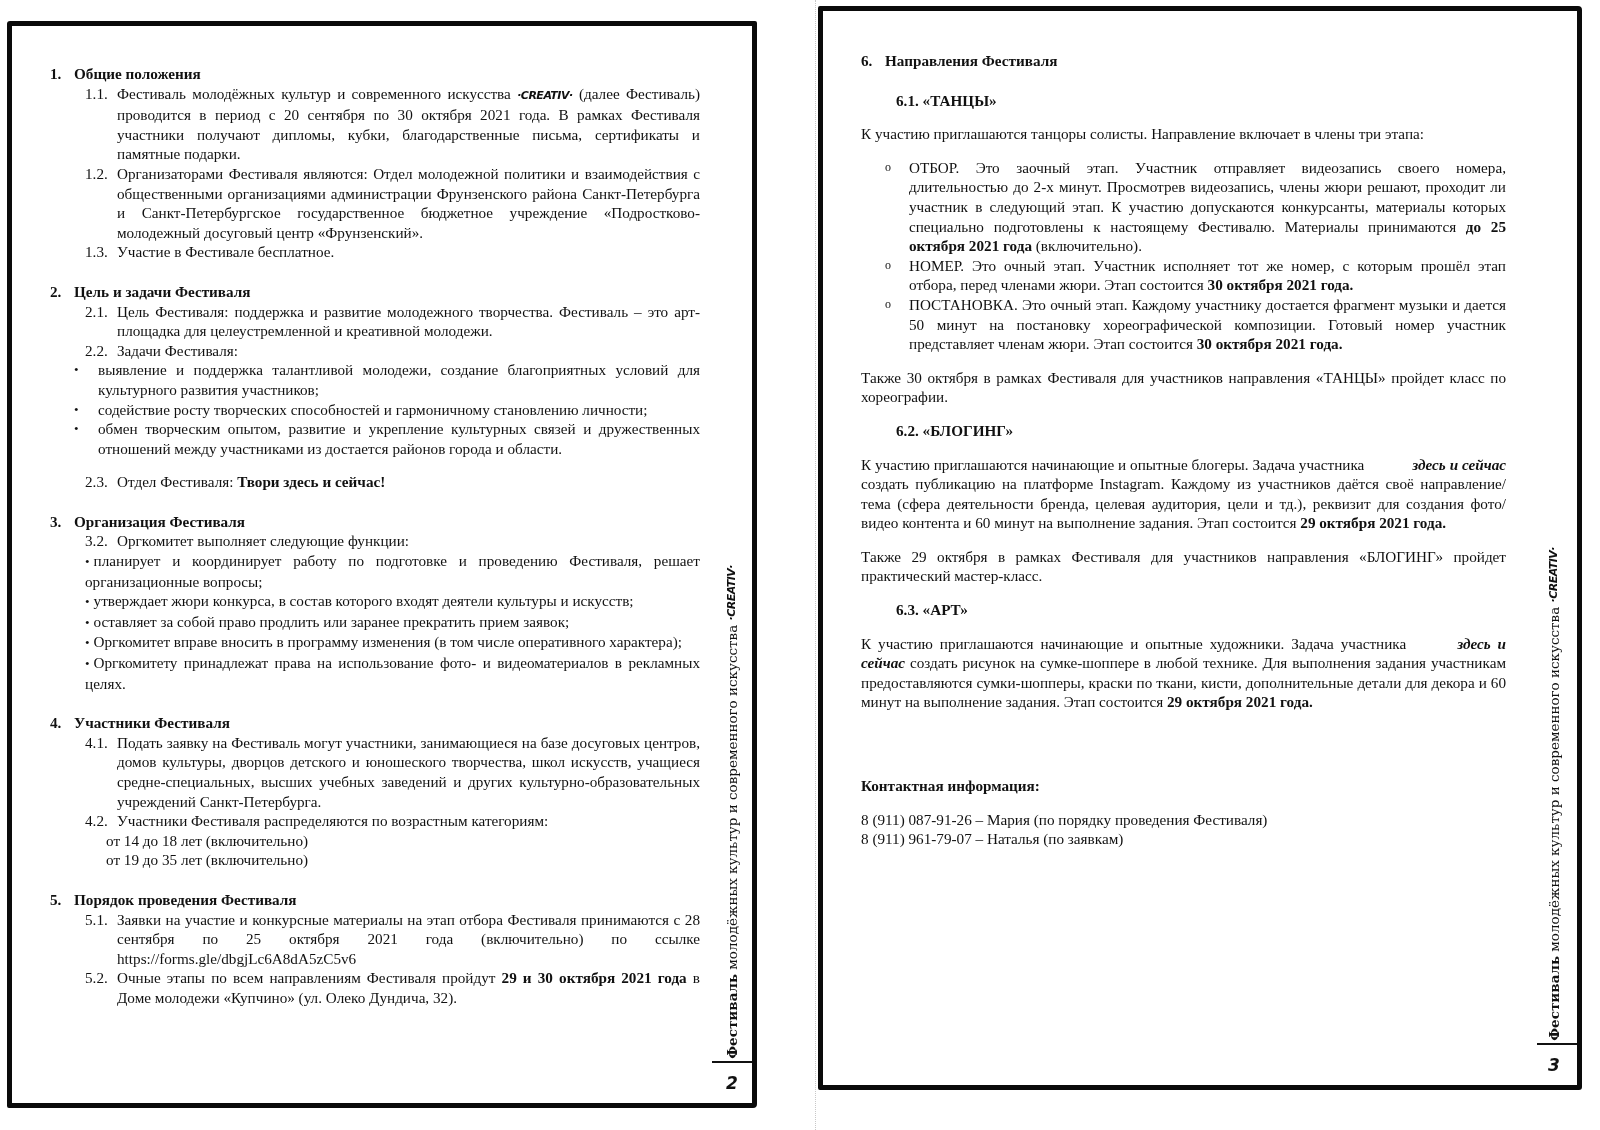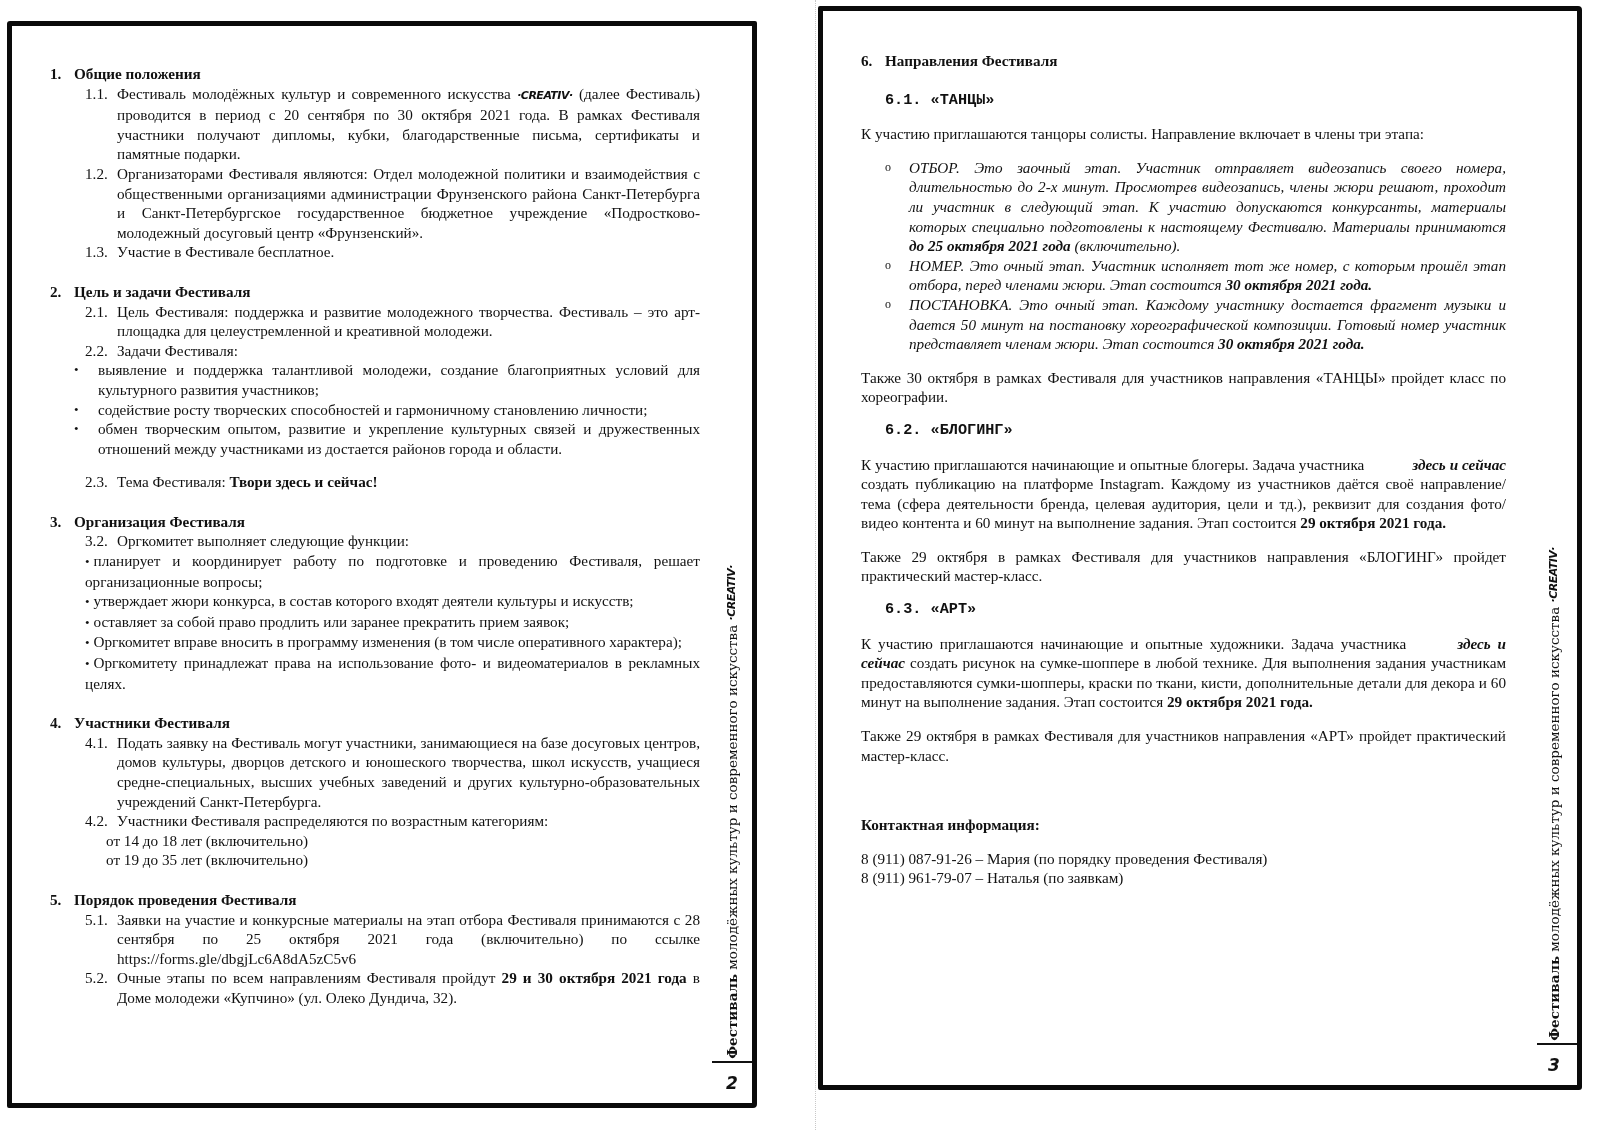--- a/index.html
+++ b/index.html
@@ -50,25 +50,25 @@
   .side-text .lead { font-weight:bold; }
   .side-rule { position:absolute; height:2px; background:#111; width:40px; }
   #page-left .side-rule { right:0px; bottom:40px; }
   #page-right .side-rule { right:0px; bottom:40px; }
   .page-num {
     position:absolute; bottom:10px; font-family:"DejaVu Sans", sans-serif;
     font-weight:bold; font-style:italic; font-size:17px; width:30px; text-align:center;
   }
   #page-left .page-num { right:5px; }
   #page-right .page-num { right:8px; }
-  .rsub { font-weight:bold; margin-left:24px;font-family:Liberation Mono, monospace; }
+  .rsub { font-weight:bold; margin-left:35px; }
   .rpara { text-align:justify; }
   .ritem { display:flex; text-align:justify; margin-left:24px; }
   .ritem .circ { width:24px; flex:none; font-size:12px; }
-  .ritem .txt { flex:1;font-style:italic; }
+  .ritem .txt { flex:1; }
   .contact-title { font-weight:bold; }
 </style>
 </head>
 <body>
 
 <div class="spine-dots"></div>
 
 <div class="page" id="page-left">
   <div class="content">
 
@@ -111,21 +111,21 @@
       <span class="dot">•</span>
       <span class="txt">содействие росту творческих способностей и гармоничному становлению личности;</span>
     </div>
     <div class="bullet">
       <span class="dot">•</span>
       <span class="txt">обмен творческим опытом, развитие и укрепление культурных связей и дружественных отношений между участниками из достается районов города и области.</span>
     </div>
     <div class="gap-m"></div>
     <div class="sub">
       <span class="num">2.3.</span>
-      <span class="txt"><span>Тема Фестиваля: </span><b class="strong">Твори здесь и сейчас!</b></span>
+      <span class="txt"><span>Отдел Фестиваля: </span><b class="strong">Твори здесь и сейчас!</b></span>
     </div>
 
     <div class="gap-l"></div>
 
     <div class="sec-title">
       <span class="num">3.</span>
       <span>Организация Фестиваля</span>
     </div>
     <div class="sub">
       <span class="num">3.2.</span>
@@ -209,21 +209,20 @@
     <div class="gap-m"></div>
     <div class="rpara"><span>К участию приглашаются начинающие и опытные блогеры. Задача участника </span><i class="em">здесь и сейчас</i><span> создать публикацию на платформе Instagram. Каждому из участников даётся своё направление/тема (сфера деятельности бренда, целевая аудитория, цели и тд.), реквизит для создания фото/видео контента и 60 минут на выполнение задания. Этап состоится </span><b class="strong">29 октября 2021 года.</b></div>
     <div class="gap-m"></div>
     <div class="rpara">Также 29 октября в рамках Фестиваля для участников направления «БЛОГИНГ» пройдет практический мастер-класс.</div>
     <div class="gap-m"></div>
 
     <div class="rsub">6.3. «АРТ»</div>
     <div class="gap-m"></div>
     <div class="rpara"><span>К участию приглашаются начинающие и опытные художники. Задача участника </span><i class="em">здесь и сейчас</i><span> создать рисунок на сумке-шоппере в любой технике. Для выполнения задания участникам предоставляются сумки-шопперы, краски по ткани, кисти, дополнительные детали для декора и 60 минут на выполнение задания. Этап состоится </span><b class="strong">29 октября 2021 года.</b></div>
     <div class="gap-m"></div>
-    <div class="rpara">Также 29 октября в рамках Фестиваля для участников направления «АРТ» пройдет практический мастер-класс.</div>
 
     <div style="height:50px"></div>
 
     <div class="contact-title">Контактная информация:</div>
     <div class="gap-m"></div>
     <div>8 (911) 087-91-26 – Мария (по порядку проведения Фестиваля)</div>
     <div>8 (911) 961-79-07 – Наталья (по заявкам)</div>
   </div>
 
   <div class="side-wrap">

